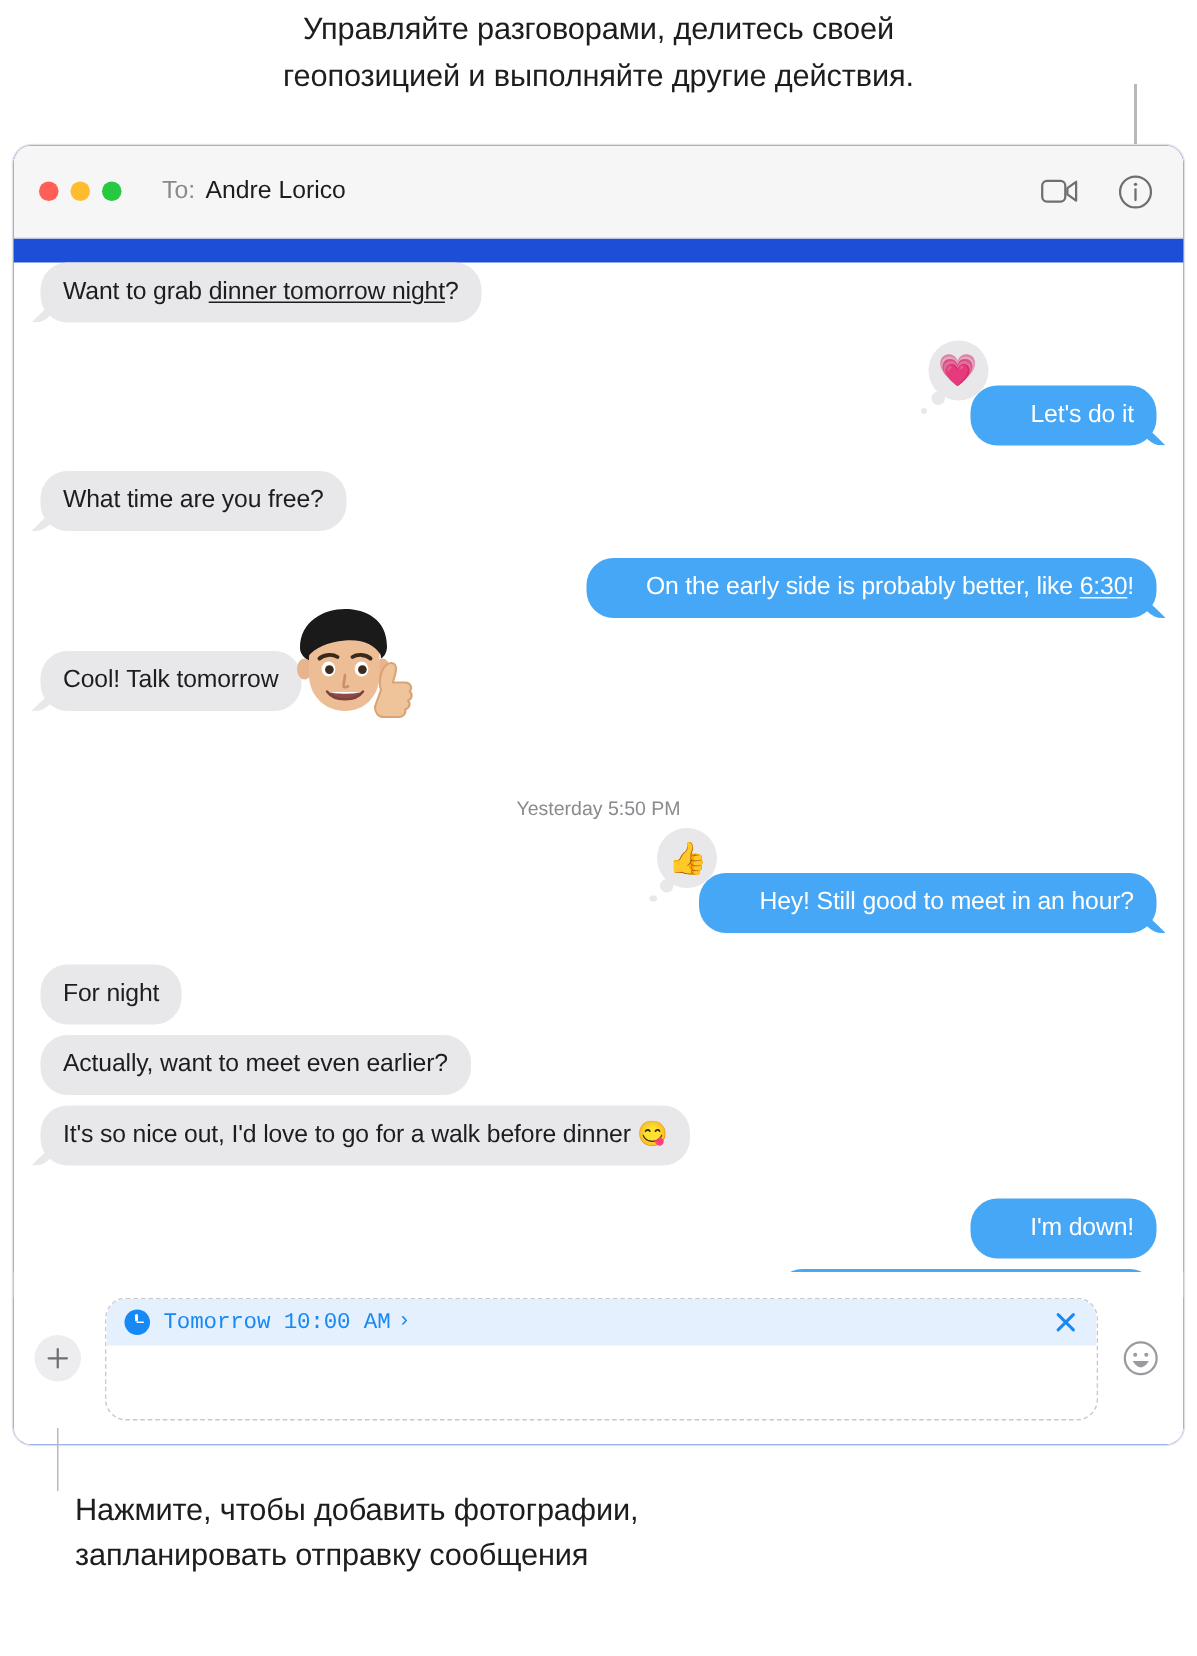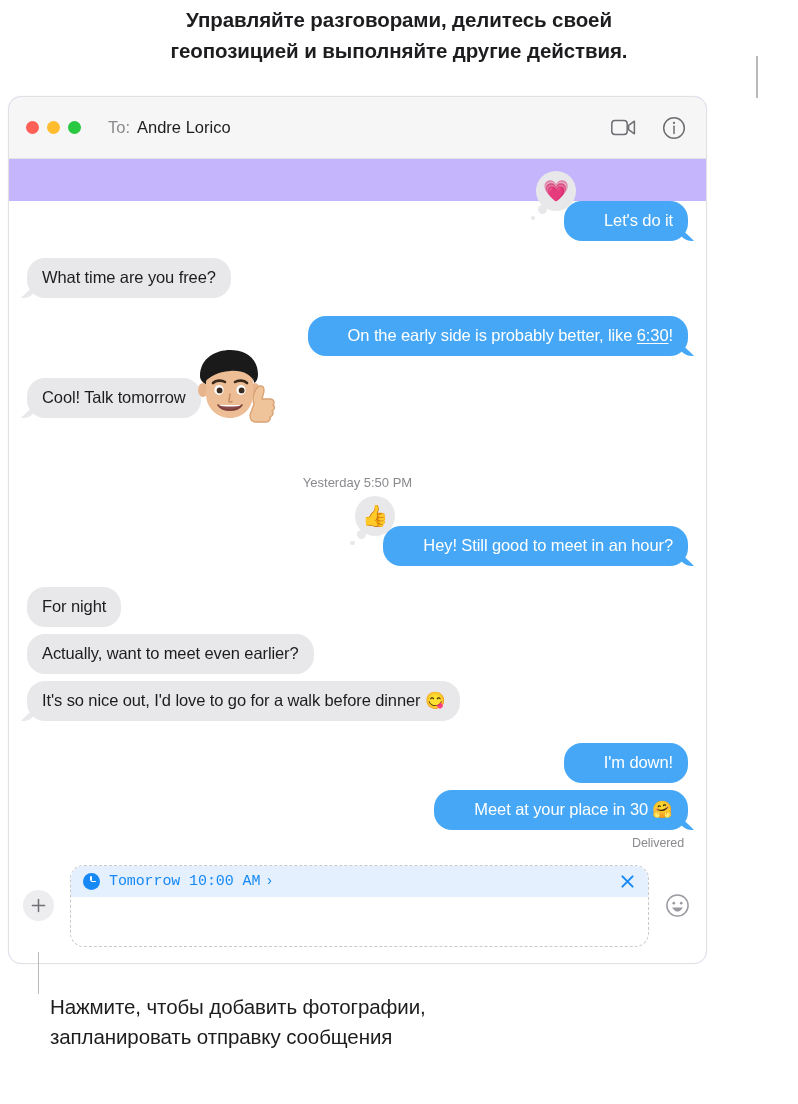--- a/index.html
+++ b/index.html
@@ -11,34 +11,34 @@
   }
   .page { position: relative; width: 798px; height: 1104px; overflow: hidden; }
 
   
   .caption-top {
     position: absolute; left: 0; top: 4px; width: 798px;
     text-align: center;
     font-size: 20.5px; line-height: 31px; color: #1d1d1f;
     letter-spacing: -0.1px;
   }
-  .caption-top .l { display: block; font-weight: bold; }
+  .caption-top .l { display: block; }
 
   
   .leader {
     position: absolute; background: #b9b9bb; width: 1.5px;
   }
   .leader-top { left: 756px; top: 56px; height: 42px; }
   .leader-bottom { left: 37.5px; top: 952px; height: 42px; }
 
   
   .window {
     position: absolute; left: 8px; top: 96px;
-    width: 699px; height: 868px;
-    background: #c4b5fd;
+    width: 782px; height: 868px;
+    background: #1d4ed8;
     border: 1px solid #e2e2e4;
     border-radius: 13px;
     overflow: hidden;
     box-shadow: 0 0 0 0.5px rgba(0,0,0,0.03);
   }
 
   
   .titlebar {
     position: relative;
     height: 62px;
@@ -251,20 +251,25 @@
             <circle cx="12" cy="12" r="10.3" stroke="#6e6e73" stroke-width="1.5"></circle>
             <circle cx="12" cy="6.9" r="1.15" fill="#6e6e73"></circle>
             <path d="M12 10.2 V17.4" stroke="#6e6e73" stroke-width="1.5" stroke-linecap="round"></path>
           </svg>
         </span>
       </div>
     </div>
 
     <div class="transcript">
 
+      <div class="row left" style="margin-top:16px;">
+        <div class="bubble them">
+          <span>Want to grab </span><span class="link-u">dinner tomorrow night</span><span>?</span>
+        </div>
+      </div>
 
       <div class="row right" style="margin-top:42px;">
         <div style="position:relative;">
           <div class="tapback" style="left:-28px; top:-30px;">
             <span>💗</span>
           </div>
           <div class="bubble me">Let's do it</div>
         </div>
       </div>
 

